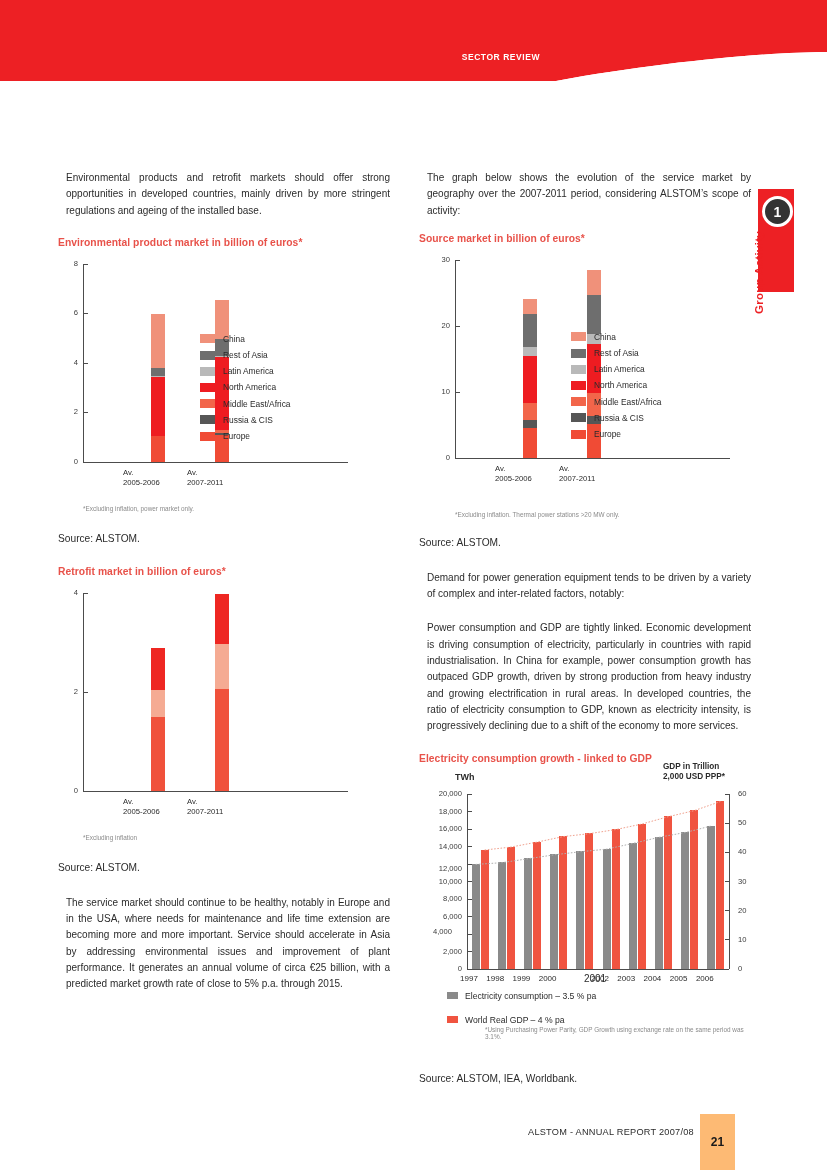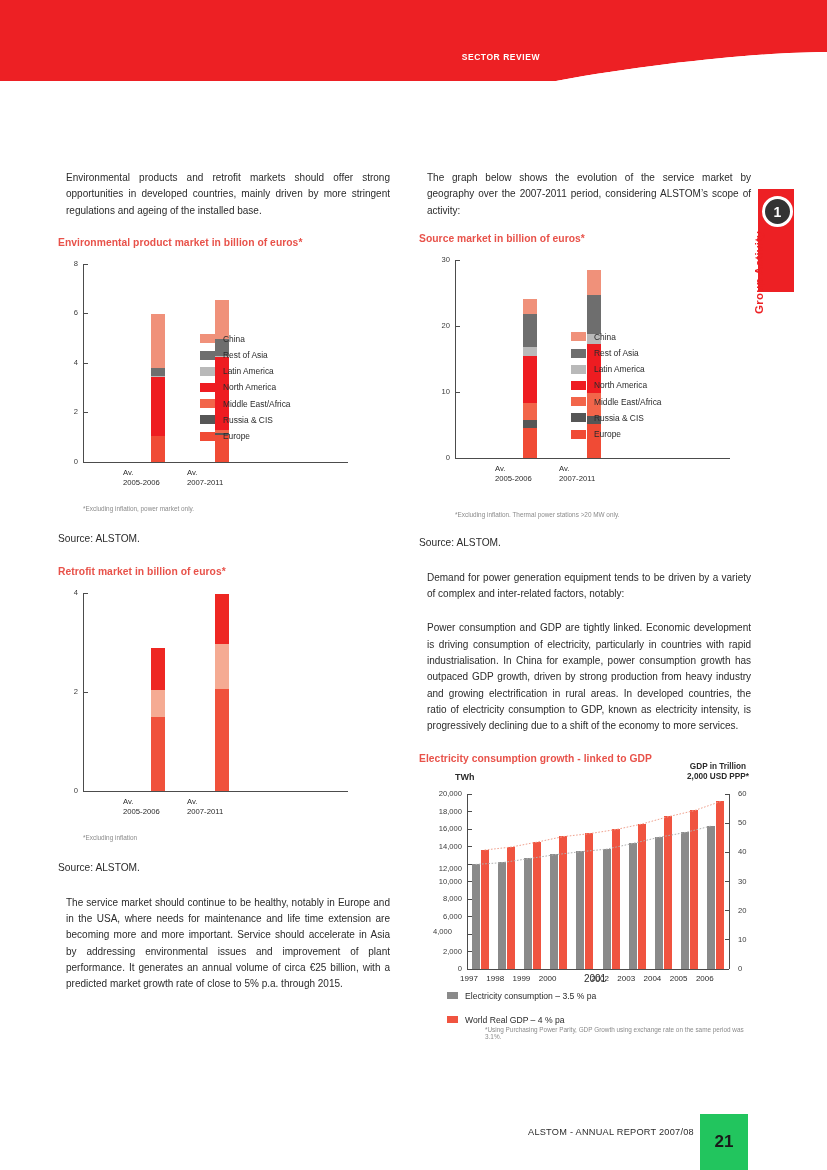--- a/index.html
+++ b/index.html
@@ -76,23 +76,23 @@
   .leg-row { display: flex; align-items: center; margin-bottom: 6.2px; }
   .leg-sw { width: 15px; height: 9px; margin-right: 8px; flex: 0 0 auto; }
   .leg-tx { font-size: 8.4px; color: #2b2b2b; white-space: nowrap; }
 
   
   .footer-text {
     position: absolute; left: 528px; top: 1127px;
     font-size: 9.2px; letter-spacing: .25px; color: #2b2b2b;
   }
   .footer-page {
-    position: absolute; left: 700px; top: 1114px; width: 48px; height: 56px;
-    background: #22c55e; color: #1a1a1a;
-    font-size: 17px; font-weight: bold;
+    position: absolute; left: 700px; top: 1114px; width: 35px; height: 56px;
+    background: #fdba74; color: #1a1a1a;
+    font-size: 12px; font-weight: bold;
     display: flex; align-items: center; justify-content: center;
   }
 </style>
 </head>
 <body>
 
 <div class="header">
   <div class="header-red"></div>
   <svg class="header-curve" viewBox="0 0 287 100" preserveAspectRatio="none">
     <path d="M0,0 L287,0 L287,52 C230,52 120,62 16,81 L16,0 Z" fill="#ed2024"></path>
@@ -290,21 +290,21 @@
   <p class="foot" style="margin:4px 0 0 36px;">*Excluding inflation. Thermal power stations &gt;20 MW only.</p>
 
   <p class="src" style="margin-top:17px;">Source: ALSTOM.</p>
 
   <p class="body">Demand for power generation equipment tends to be driven by a variety of complex and inter-related factors, notably:</p>
   <p class="body">Power consumption and GDP are tightly linked. Economic development is driving consumption of electricity, particularly in countries with rapid industrialisation. In China for example, power consumption growth has outpaced GDP growth, driven by strong production from heavy industry and growing electrification in rural areas. In developed countries, the ratio of electricity consumption to GDP, known as electricity intensity, is progressively declining due to a shift of the economy to more services.</p>
 
   <div class="chart-title">Electricity consumption growth - linked to GDP</div>
   <div class="chart" id="chart-elec" style="height:275px;">
       <div style="position: absolute; left: 36px; top: 0px; font-size: 9px; font-weight: bold;">TWh</div>
-      <div style="position: absolute; left: 244px; top: -10px; font-size: 8.2px; font-weight: bold; line-height: 10.5px; text-align: center; width: 110px;">
+      <div style="position: absolute; left: 244px; top: -10px; font-size: 8.2px; font-weight: bold; line-height: 10.5px; text-align: left; width: 110px;">
         <div>GDP in Trillion</div>
         <div>2,000 USD PPP*</div>
       </div>
       <div class="axis-y" style="left: 48px; top: 22px; height: 175px;"></div>
       <div class="axis-y" style="left: 310px; top: 22px; height: 175px;"></div>
       <div class="axis-x" style="left: 48px; top: 197px; width: 262px;"></div>
       <div class="ytick" style="left: 4px; top: 192.5px; width: 39px;">0</div>
       <div class="ytick-mark" style="left: 49px; top: 197px;"></div>
       <div class="ytick" style="left: 4px; top: 175px; width: 39px;">2,000</div>
       <div class="ytick-mark" style="left: 49px; top: 179.5px;"></div>
@@ -380,16 +380,17 @@
           <span class="leg-tx" style="font-size: 8.6px;">Electricity consumption – 3.5 % pa</span>
         </div>
         <div class="leg-row" style="margin-bottom: 2.5px;">
           <span class="leg-sw" style="background: rgb(240, 84, 64); width: 11px; height: 7px; margin-right: 7px;"></span>
           <span class="leg-tx" style="font-size: 8.6px;">World Real GDP – 4 % pa</span>
         </div>
       </div>
       <div class="foot" style="position: absolute; left: 66px; top: 254px;">*Using Purchasing Power Parity, GDP Growth using exchange rate on the same period was 3.1%.</div>
     </div>
 
+  <p class="src" style="margin-top:24px;">Source: ALSTOM, IEA, Worldbank.</p>
 </div>
 
 <div class="footer-text">ALSTOM - ANNUAL REPORT 2007/08</div>
 <div class="footer-page">21</div>
 
 </body></html>

